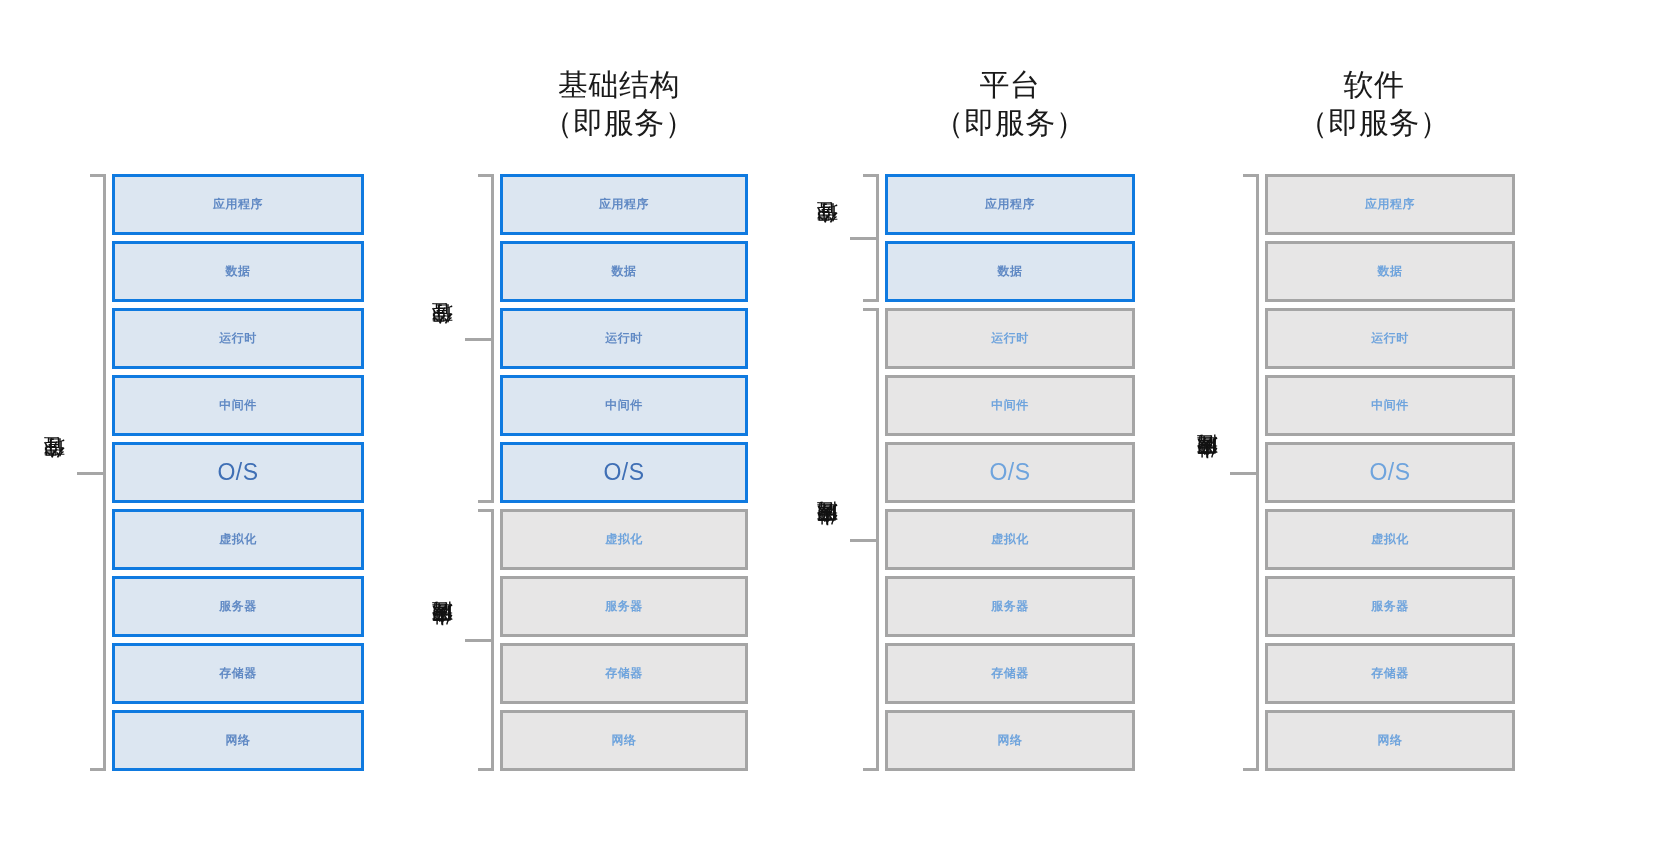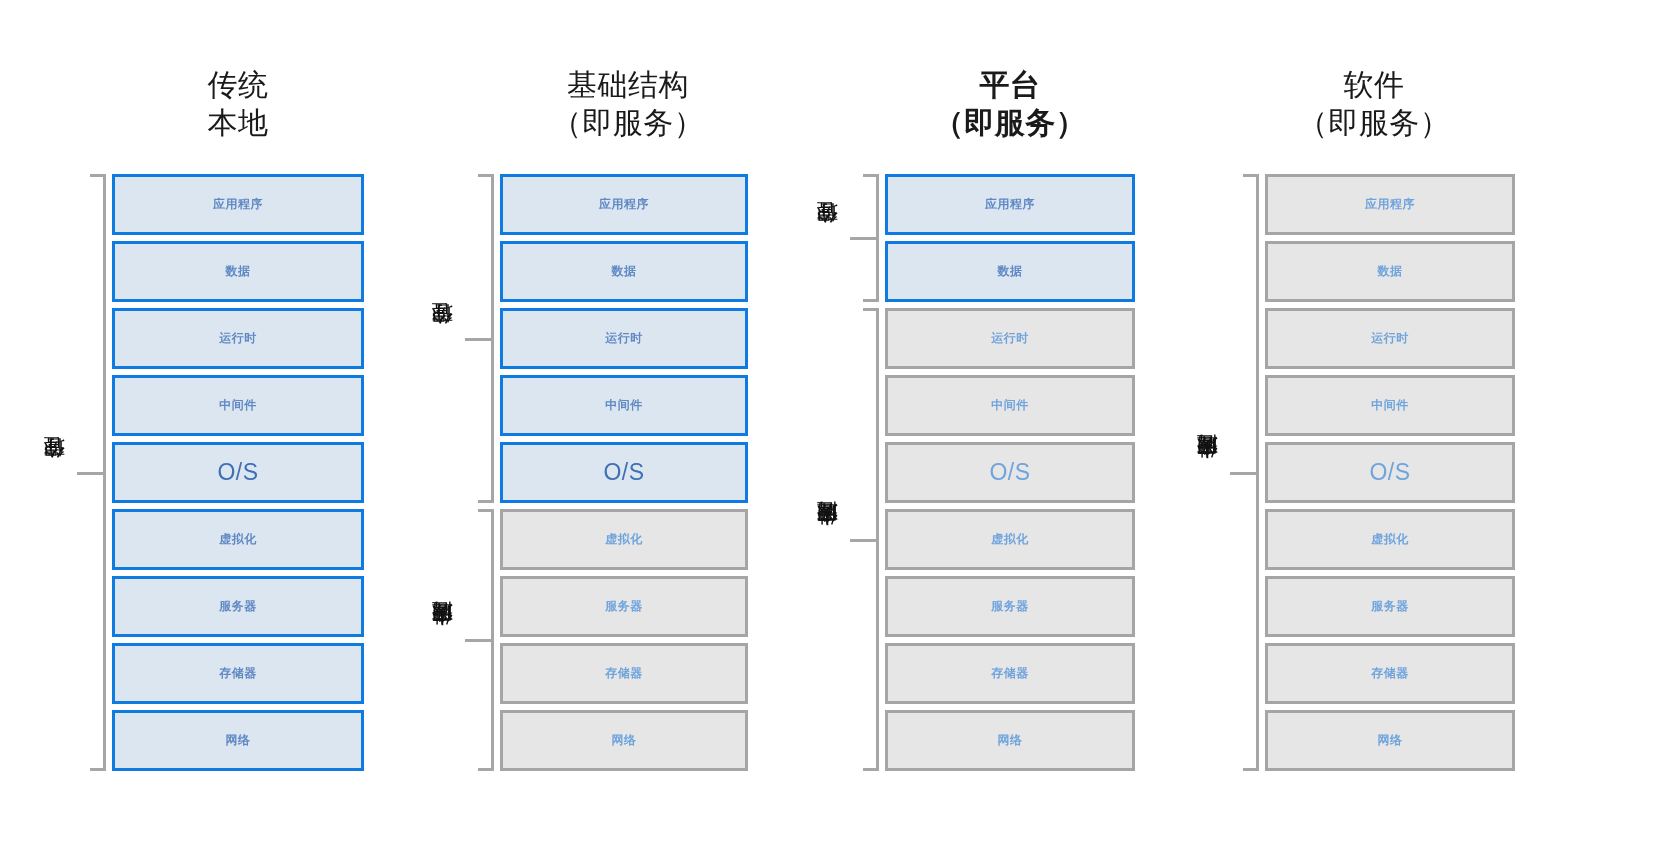--- a/index.html
+++ b/index.html
@@ -116,22 +116,20 @@
     transform: rotate(180deg);
     transform-origin: center;
     letter-spacing: 1px;
   }
 </style>
 </head>
 <body>
 
 <div id="canvas">
     <div class="column" style="left: 60px; width: 310px;">
-      <div class="col-title" style="left: 52px; width: 252px;">传统
-本地</div>
       <div class="stack" style="top: 174px; left: 52px; width: 252px;">
         <div class="layer-box blue">
           <span>应用程序</span>
         </div>
         <div class="layer-box blue">
           <span>数据</span>
         </div>
         <div class="layer-box blue">
           <span>运行时</span>
         </div>
@@ -156,21 +154,21 @@
       </div>
       <div class="bracket" style="top: 174px; height: 597px; left: 24px; width: 22px;">
         <div class="b-vert"></div>
         <div class="b-cap top"></div>
         <div class="b-cap bottom"></div>
         <div class="b-tick"></div>
       </div>
       <div class="bracket-label" style="top: 472.5px; left: -20px; transform: translateY(-50%) rotate(180deg);">你管理</div>
     </div>
     <div class="column" style="left: 440px; width: 320px;">
-      <div class="col-title" style="left: 64px; width: 248px;">基础结构
+      <div class="col-title" style="left: 55px; width: 248px;">基础结构
 （即服务）</div>
       <div class="stack" style="top: 174px; left: 60px; width: 248px;">
         <div class="layer-box blue">
           <span>应用程序</span>
         </div>
         <div class="layer-box blue">
           <span>数据</span>
         </div>
         <div class="layer-box blue">
           <span>运行时</span>
@@ -203,21 +201,21 @@
       <div class="bracket-label" style="top: 338.5px; left: -12px; transform: translateY(-50%) rotate(180deg);">你管理</div>
       <div class="bracket" style="top: 509px; height: 262px; left: 32px; width: 22px;">
         <div class="b-vert"></div>
         <div class="b-cap top"></div>
         <div class="b-cap bottom"></div>
         <div class="b-tick"></div>
       </div>
       <div class="bracket-label" style="top: 640px; left: -12px; transform: translateY(-50%) rotate(180deg);">由供应商管理</div>
     </div>
     <div class="column" style="left: 800px; width: 340px;">
-      <div class="col-title" style="left: 85px; width: 250px; font-weight: bold;">平台
+      <div class="col-title" style="left: 85px; width: 250px;">平台
 （即服务）</div>
       <div class="stack" style="top: 174px; left: 85px; width: 250px;">
         <div class="layer-box blue">
           <span>应用程序</span>
         </div>
         <div class="layer-box blue">
           <span>数据</span>
         </div>
         <div class="layer-box gray">
           <span>运行时</span>

